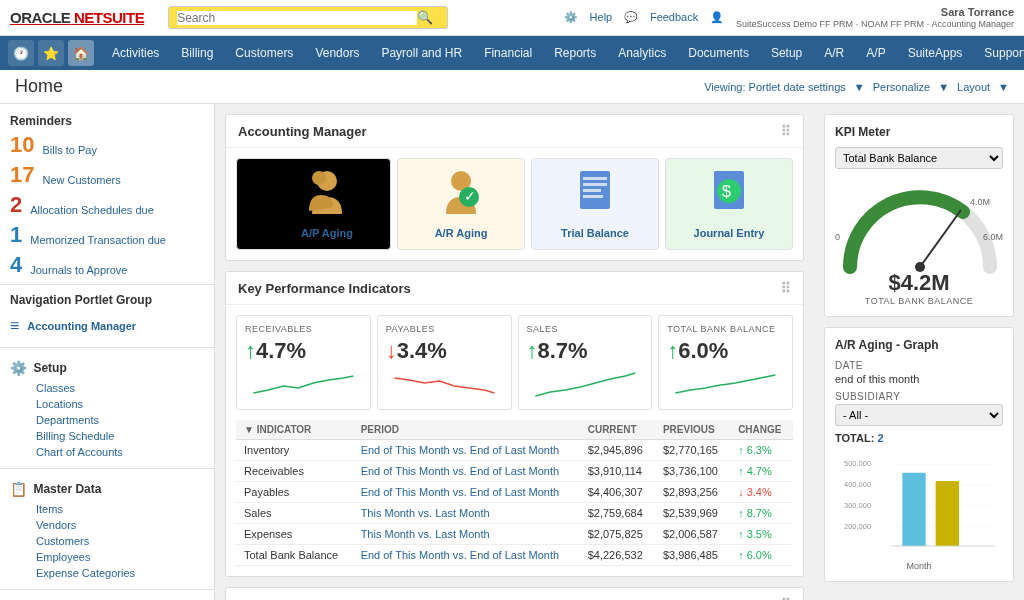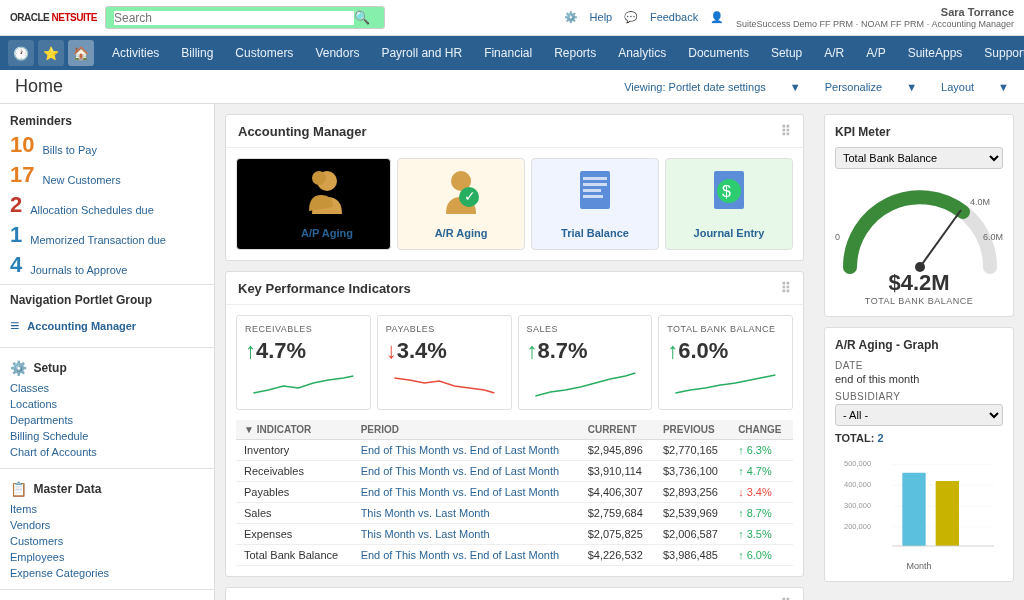--- a/index.html
+++ b/index.html
@@ -1,40 +1,40 @@
 <!DOCTYPE html>
 <html><head>
   <meta charset="utf-8">
   <style>
     * { box-sizing: border-box; margin: 0; padding: 0; font-family: Arial, sans-serif; }
     body { background: #f0f0f0; font-size: 12px; color: #333; width: 1024px; height: 600px; overflow: hidden; }
 
     
     .top-bar { background: #fff; border-bottom: 1px solid #ddd; display: flex; align-items: center; padding: 0 10px; height: 36px; }
-    .logo { font-size: 10px; font-weight: bold; color: #c00; margin-right: 8px; letter-spacing: -0.5px; }
+    .logo { font-size: 15px; font-weight: bold; color: #c00; margin-right: 24px; letter-spacing: -0.5px; text-decoration: underline; }
     .logo span { color: #333; }
-    .search-box { flex: 0 0 280px; display: flex; align-items: center; border: 1px solid #ccc; border-radius: 3px; padding: 3px 8px; background: #86efac; }
+    .search-box { flex: 0 0 280px; display: flex; align-items: center; border: 1px solid #ccc; border-radius: 3px; padding: 3px 8px; background: #fde047; }
     .search-box input { border: none; outline: none; font-size: 12px; width: 240px; }
     .search-box .search-icon { color: #666; font-size: 13px; }
     .top-right { margin-left: auto; display: flex; align-items: center; gap: 12px; font-size: 11px; color: #555; }
     .user-info { font-size: 10px; text-align: right; line-height: 1.3; }
     .user-name { font-weight: bold; font-size: 11px; }
 
     
     .nav-bar { background: #2a5f8f; display: flex; align-items: center; padding: 0 8px; height: 34px; }
     .nav-icons { display: flex; align-items: center; gap: 4px; margin-right: 8px; }
     .nav-icon-btn { background: rgba(255,255,255,0.15); border: none; color: #fff; width: 26px; height: 26px; border-radius: 3px; cursor: pointer; font-size: 13px; display: flex; align-items: center; justify-content: center; }
     .nav-icon-btn.active { background: rgba(255,255,255,0.35); }
     .nav-items { display: flex; align-items: center; gap: 2px; }
     .nav-item { color: #e8f0f8; font-size: 12px; padding: 6px 10px; cursor: pointer; border-radius: 3px; white-space: nowrap; }
 
     
     .page-header { background: #fff; padding: 6px 15px; border-bottom: 1px solid #ddd; display: flex; align-items: center; justify-content: space-between; }
     .page-title { font-size: 18px; font-weight: normal; color: #333; }
-    .page-header-right { display: flex; align-items: center; gap: 24px; font-size: 11px; color: #2a6496; }
+    .page-header-right { display: flex; align-items: center; gap: 8px; font-size: 11px; color: #2a6496; }
     .page-header-right a { color: #2a6496; text-decoration: none; cursor: pointer; }
 
     
     .main-layout { display: flex; height: calc(600px - 36px - 34px - 32px); overflow: hidden; }
 
     
     .sidebar { width: 215px; background: #fff; border-right: 1px solid #ddd; overflow-y: auto; padding: 10px 0; flex-shrink: 0; }
     .sidebar-section { padding: 0 10px; margin-bottom: 8px; }
     .sidebar-section-title { font-size: 12px; font-weight: bold; color: #333; margin-bottom: 6px; }
     .reminder-item { display: flex; align-items: flex-end; margin-bottom: 8px; }
@@ -42,21 +42,21 @@
     .reminder-num.orange { color: #e67e22; }
     .reminder-num.red { color: #c0392b; }
     .reminder-num.blue { color: #2980b9; }
     .reminder-label { color: #2a6496; font-size: 11px; cursor: pointer; }
     .divider { border: none; border-top: 1px solid #e0e0e0; margin: 8px 0; }
     .nav-group-title { font-size: 12px; font-weight: bold; color: #333; margin-bottom: 6px; padding: 0 10px; }
     .sidebar-link { display: block; color: #2a6496; font-size: 11px; padding: 2px 10px; cursor: pointer; }
     .sidebar-section-header { display: flex; align-items: center; padding: 4px 10px; gap: 6px; }
     .sidebar-section-header .icon { color: #2a6496; font-size: 14px; }
     .sidebar-section-header .label { font-size: 12px; font-weight: bold; color: #333; }
-    .sub-links { }
+    .sub-links { padding-left: 26px; }
     .sidebar-icon-row { display: flex; align-items: center; gap: 8px; padding: 4px 10px; }
     .sidebar-icon-row .icon { color: #2a6496; font-size: 16px; }
 
     
     .main-content { flex: 1; overflow-y: auto; padding: 10px; background: #f0f0f0; }
 
     
     .widget { background: #fff; border: 1px solid #ddd; border-radius: 3px; margin-bottom: 10px; }
     .widget-header { padding: 8px 12px; font-size: 13px; font-weight: bold; color: #333; border-bottom: 1px solid #eee; display: flex; align-items: center; justify-content: space-between; }
     .acct-manager-cards { display: flex; gap: 6px; padding: 10px; }

